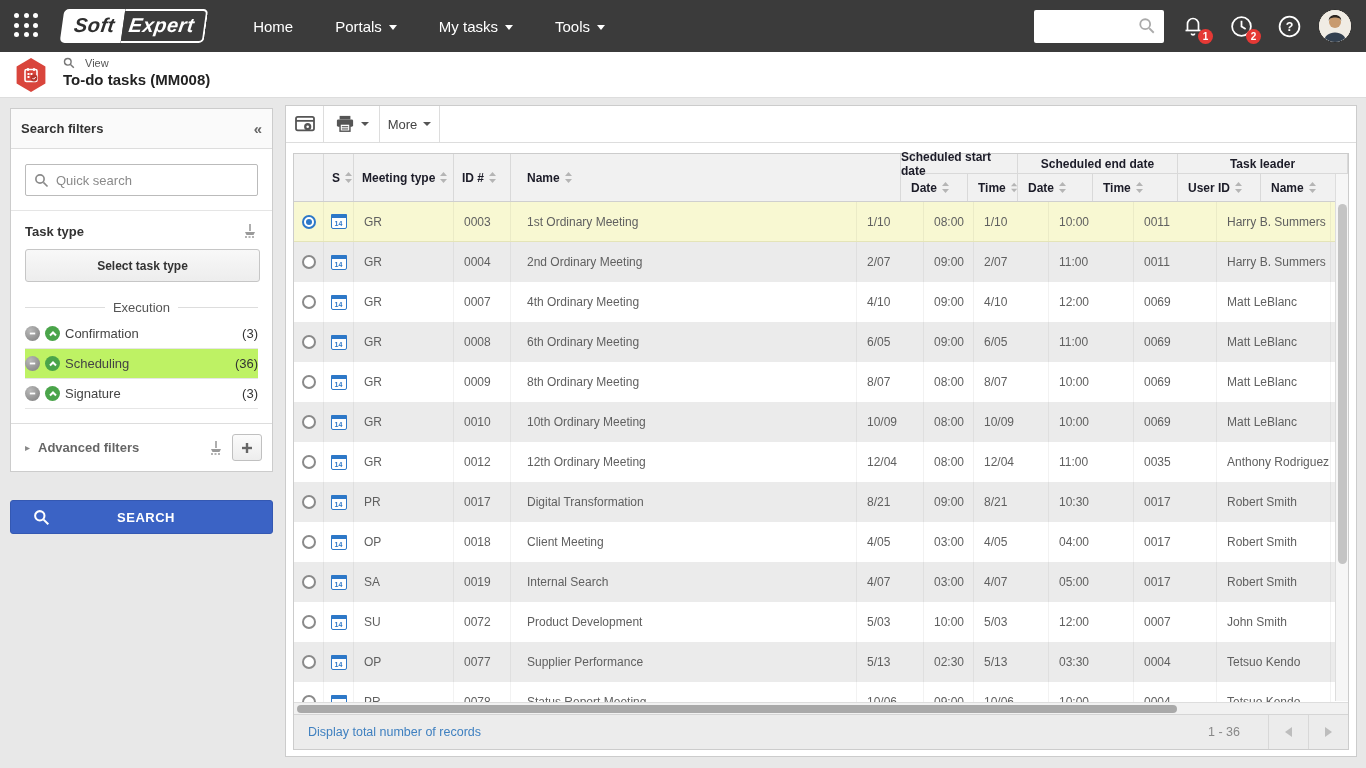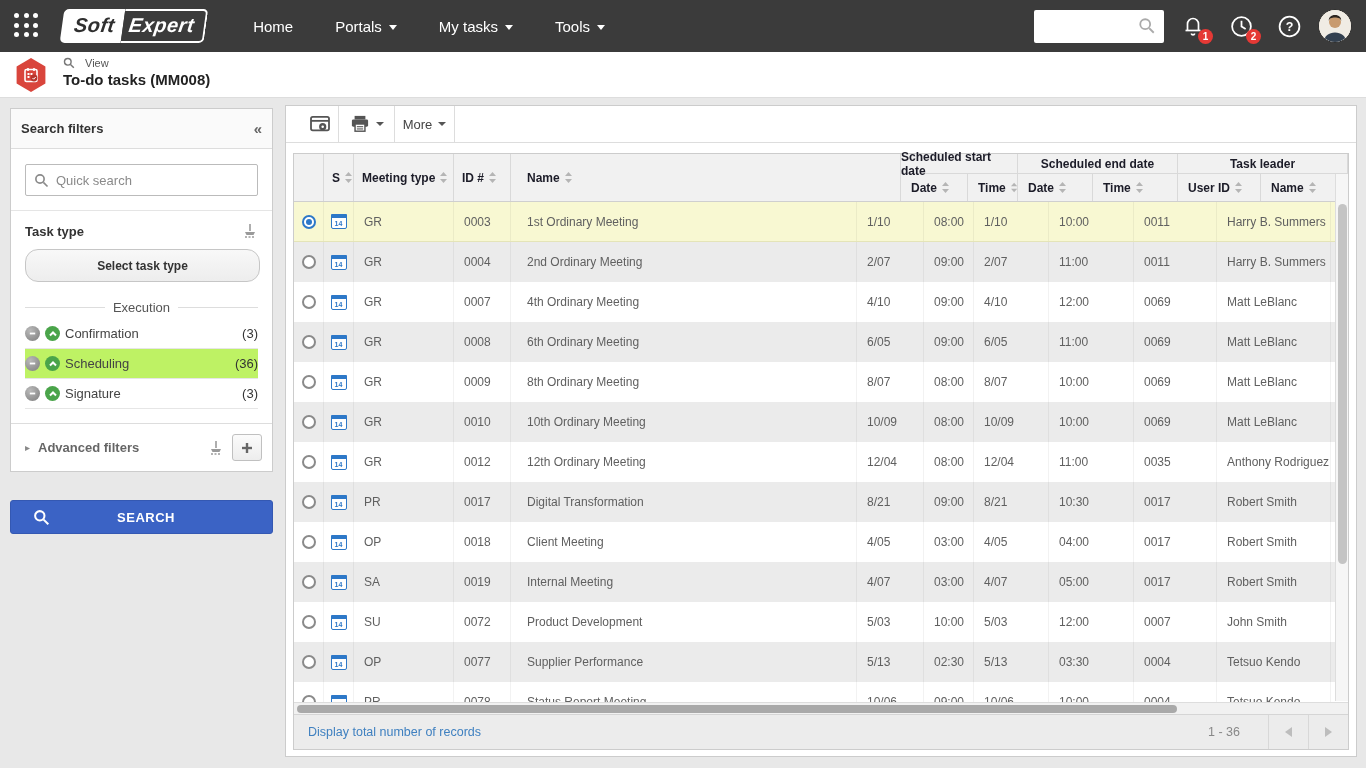--- a/index.html
+++ b/index.html
@@ -32,40 +32,40 @@
   .sidebar { position:absolute; left:10px; top:108px; width:263px; background:#fff; border:1px solid #ccc; }
   .sb-head { height:40px; background:#fafafa; border-bottom:1px solid #ddd; display:flex; align-items:center; justify-content:space-between; padding:0 10px; }
   .sb-head .t { font-size:13px; font-weight:bold; color:#333; }
   .collapse { color:#666; font-size:15px; font-weight:bold; cursor:pointer; }
   .qs-wrap { padding:15px 14px 14px; border-bottom:1px solid #e5e5e5; }
   .qs { width:100%; height:32px; border:1px solid #bbb; border-radius:2px; display:flex; align-items:center; padding:6px 8px; gap:7px; background:#fff; }
   .qs input { border:none; outline:none; flex:1; font-size:13px; color:#333; font-family:"Liberation Sans",sans-serif; }
   .qs input::placeholder { color:#8a8a8a; }
   .tt-row { display:flex; align-items:center; justify-content:space-between; padding:12px 14px 6px; }
   .tt-label { font-size:13px; font-weight:bold; color:#333; }
-  .sel-btn { margin:4px 14px 12px; width:235px; height:33px; background:linear-gradient(#f8f8f8,#ededed); border:1px solid #c6c6c6; border-radius:13px; font-size:12px; font-weight:bold; color:#333; cursor:pointer; font-family:"Liberation Sans",sans-serif; }
+  .sel-btn { margin:4px 14px 12px; width:235px; height:33px; background:linear-gradient(#f8f8f8,#ededed); border:1px solid #c6c6c6; border-radius:3px; font-size:12px; font-weight:bold; color:#333; cursor:pointer; font-family:"Liberation Sans",sans-serif; }
   .divider { display:flex; align-items:center; gap:8px; padding:6px 14px 4px; color:#555; font-size:13px; }
   .divider::before,.divider::after { content:""; flex:1; height:1px; background:#ddd; }
   .sf-item { display:flex; align-items:center; height:30px; margin:0 14px; border-bottom:1px solid #e6e6e6; gap:5px; cursor:pointer; font-size:13px; color:#444; }
   .sf-item .cnt { margin-left:auto; color:#333; }
   .sf-item.hl { background:#bef264; }
   .circ { width:15px; height:15px; border-radius:50%; display:flex; align-items:center; justify-content:center; flex-shrink:0; }
   .circ.gray { background:radial-gradient(circle at 35% 30%, #b9b9b9, #7d7d7d); }
   .circ.green { background:#4aa44a; }
   .adv-row { display:flex; align-items:center; margin-top:14px; border-top:1px solid #ddd; padding:10px 10px 10px 14px; gap:8px; }
   .adv-label { font-size:13px; font-weight:bold; color:#666; cursor:pointer; }
   .adv-arrow { color:#888; font-size:10px; }
   .adv-icons { margin-left:auto; display:flex; align-items:center; gap:8px; }
   .plusbtn { width:30px; height:27px; border:1px solid #c0c0c0; border-radius:3px; background:linear-gradient(#fbfbfb,#ededed); display:flex; align-items:center; justify-content:center; cursor:pointer; }
   .searchbtn { position:absolute; left:10px; top:500px; width:263px; height:34px; background:#3b63c5; border:1px solid #3458b2; border-radius:3px; color:#fff; display:flex; align-items:center; cursor:pointer; }
   .searchbtn .lbl { flex:1; text-align:center; font-size:13px; font-weight:bold; letter-spacing:.5px; margin-right:30px; }
 
   
   .main { position:absolute; left:285px; top:105px; width:1072px; height:652px; background:#fff; border:1px solid #ccc; }
-  .toolbar { height:37px; border-bottom:1px solid #ddd; display:flex;padding-left:15px; }
+  .toolbar { height:37px; border-bottom:1px solid #ddd; display:flex; }
   .tb-btn { height:100%; display:flex; align-items:center; justify-content:center; gap:6px; border-right:1px solid #ddd; cursor:pointer; background:#fff; }
   .tb-btn.b1 { width:38px; }
   .tb-btn.b2 { width:56px; }
   .tb-btn.b3 { width:60px; font-size:13px; color:#444; }
   .dcaret { width:0; height:0; border-left:4px solid transparent; border-right:4px solid transparent; border-top:4px solid #555; }
 
   
   .grid { position:absolute; left:7px; top:47px; width:1056px; height:597px; border:1px solid #ccc; background:#fff; }
   .gheader { display:flex; height:48px; background:#f1f1f1; border-bottom:1px solid #cfcfcf; font-size:12px; font-weight:bold; color:#1c1c28; }
   .hc { display:flex; align-items:center; gap:5px; padding-left:8px; border-right:1px solid #d9d9d9; height:100%; }
@@ -598,21 +598,21 @@
     <div class="cell c0">
             <span class="radio"></span>
           </div>
     <div class="cell c1">
             <span class="calicon">
               <span>14</span>
             </span>
           </div>
     <div class="cell c2">SA</div>
     <div class="cell c3">0019</div>
-    <div class="cell c4">Internal Meeting</div>
+    <div class="cell c4">Internal Search</div>
     <div class="cell c5">4/07</div>
     <div class="cell c6">03:00</div>
     <div class="cell c7">4/07</div>
     <div class="cell c8">05:00</div>
     <div class="cell c9">0017</div>
     <div class="cell c10">Robert Smith</div>
     <div class="cell c11" style="border-right:none;"></div>
   </div>
         <div class="trow">
     <div class="cell c0">

